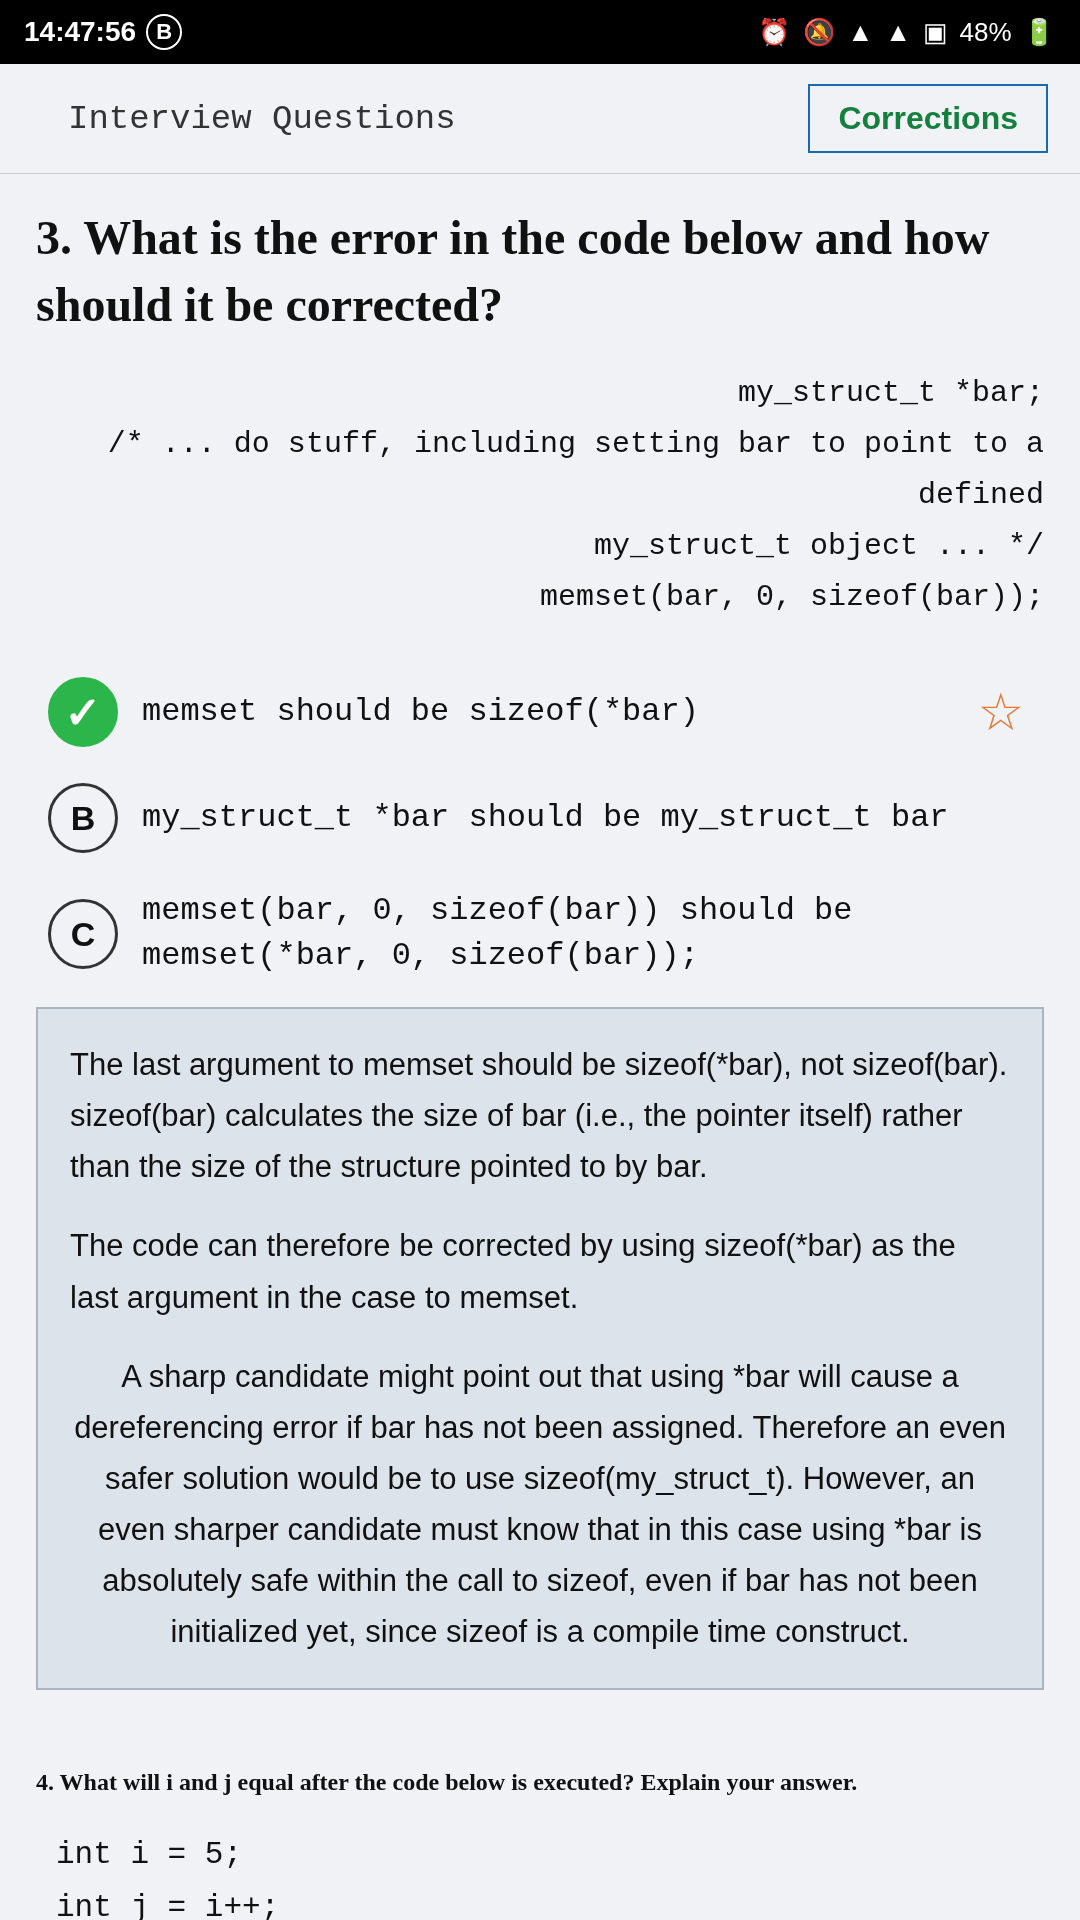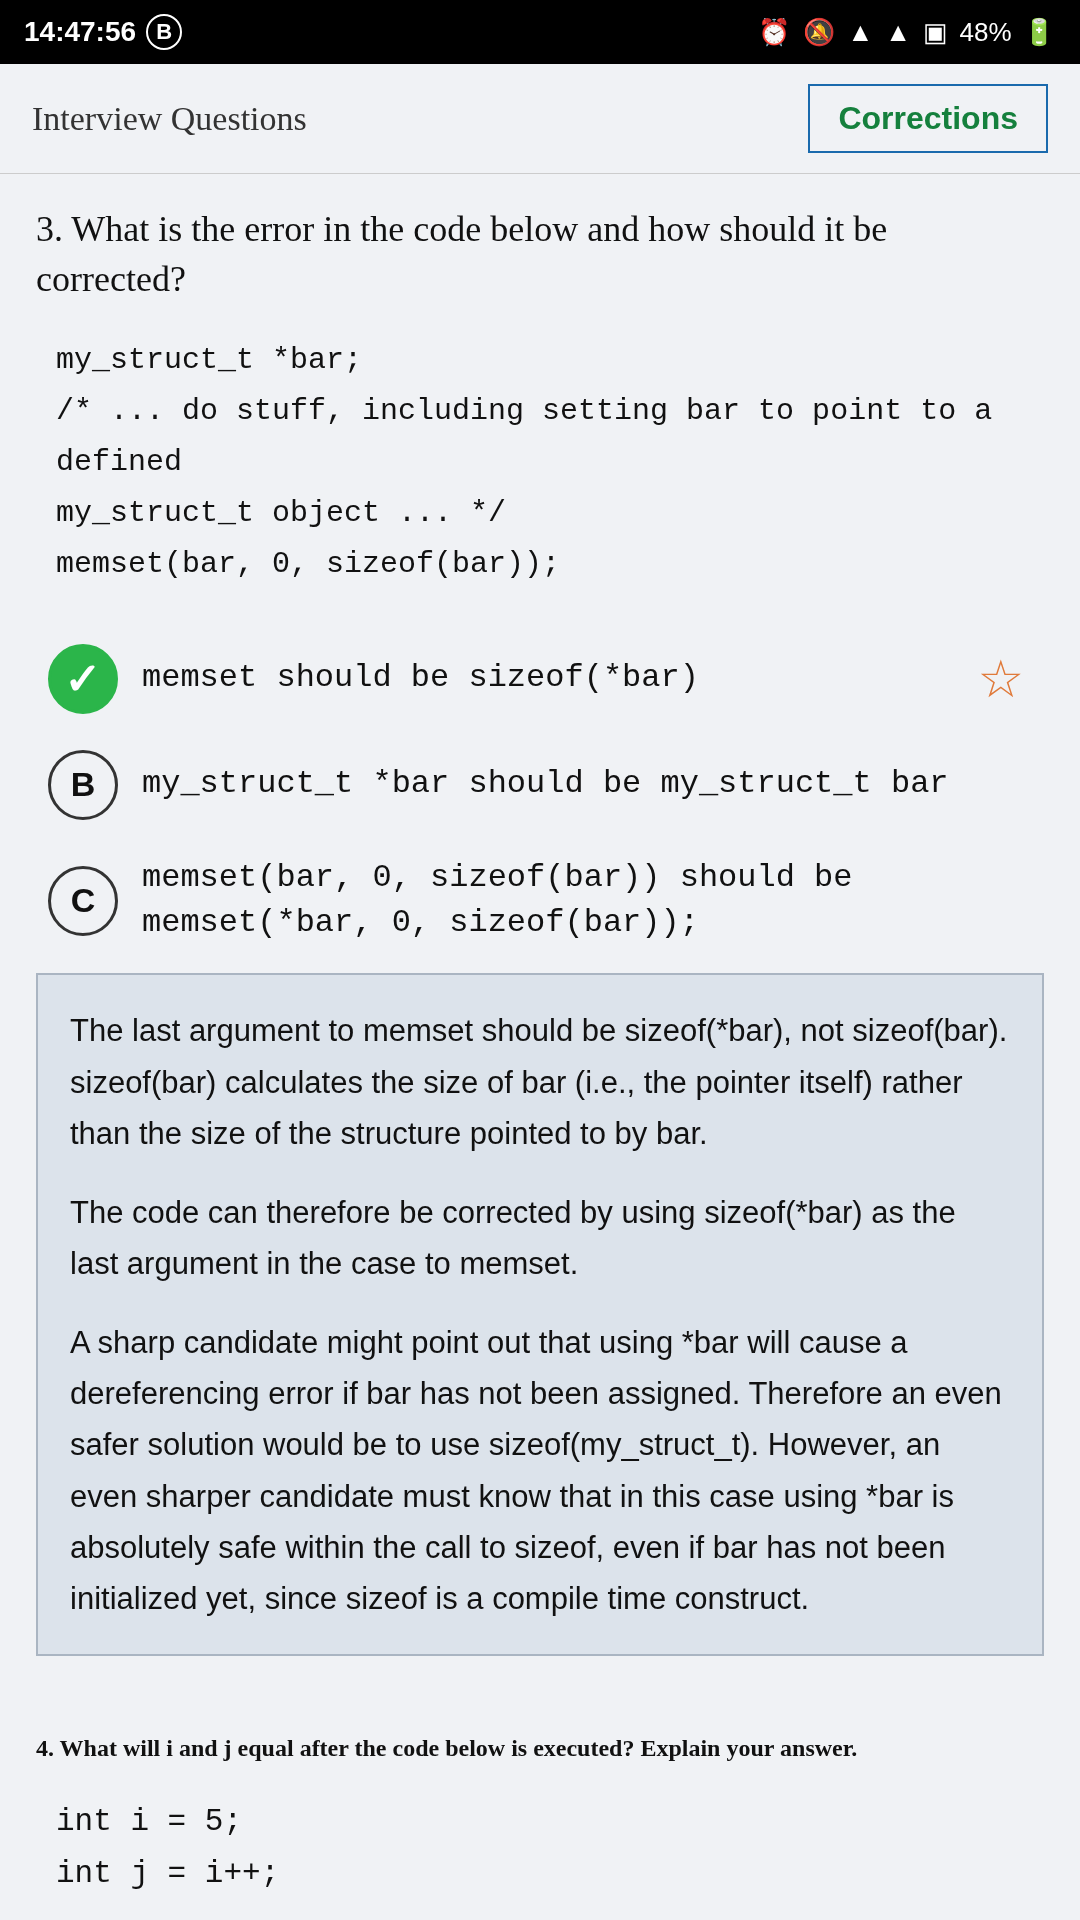--- a/index.html
+++ b/index.html
@@ -33,55 +33,57 @@
     .header {
       background-color: #f0f2f5;
       display: flex;
       justify-content: space-between;
       align-items: center;
       padding: 20px 32px;
       border-bottom: 1px solid #ccc;
     }
 
     .header-title {
-      font-family: Liberation Serif, serif;
+      font-family: Liberation Mono, monospace;
       font-size: 34px;
       color: #333;
       font-weight: normal;
+      margin-left: 36px;
     }
 
     .corrections-btn {
       border: 2px solid #1a6aad;
       color: #15803d;
       background: #f0f2f5;
       font-size: 32px;
       font-weight: bold;
       padding: 14px 28px;
       font-family: Arial, sans-serif;
       cursor: pointer;
     }
 
     .content {
       padding: 30px 36px 40px 36px;
       background: #f0f2f5;
     }
 
     .question-title {
-      font-size: 36px;
-      font-weight: normal;
+      font-size: 48px;
+      font-weight: bold;
       line-height: 1.4;
       margin-bottom: 30px;
     }
 
     .code-block {
       font-family: 'Courier New', monospace;
       font-size: 30px;
       line-height: 1.7;
       margin-left: 20px;
       margin-bottom: 36px;
+      text-align: right;
     }
 
     .answer-options {
       display: flex;
       flex-direction: column;
       gap: 0px;
       margin-bottom: 0;
     }
 
     .answer-row {
@@ -138,20 +140,21 @@
       line-height: 1.65;
       color: #111;
     }
 
     .explanation-box p {
       margin-bottom: 28px;
     }
 
     .explanation-box p:last-child {
       margin-bottom: 0;
+      text-align: center;
     }
 
     .question4-section {
       padding: 36px 36px 20px 36px;
       background: #f0f2f5;
     }
 
     .question4-title {
       font-size: 24px;
       font-weight: bold;

